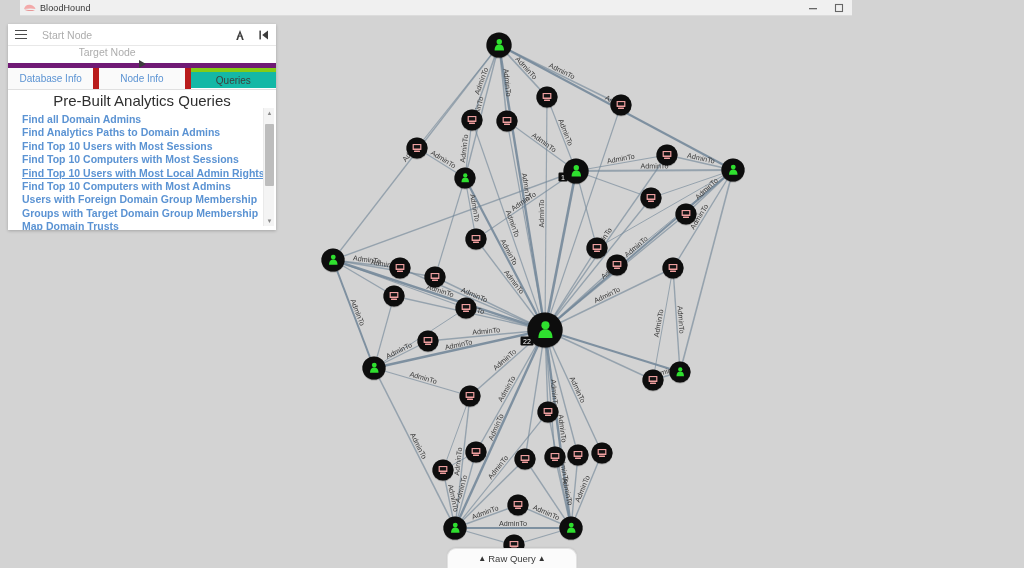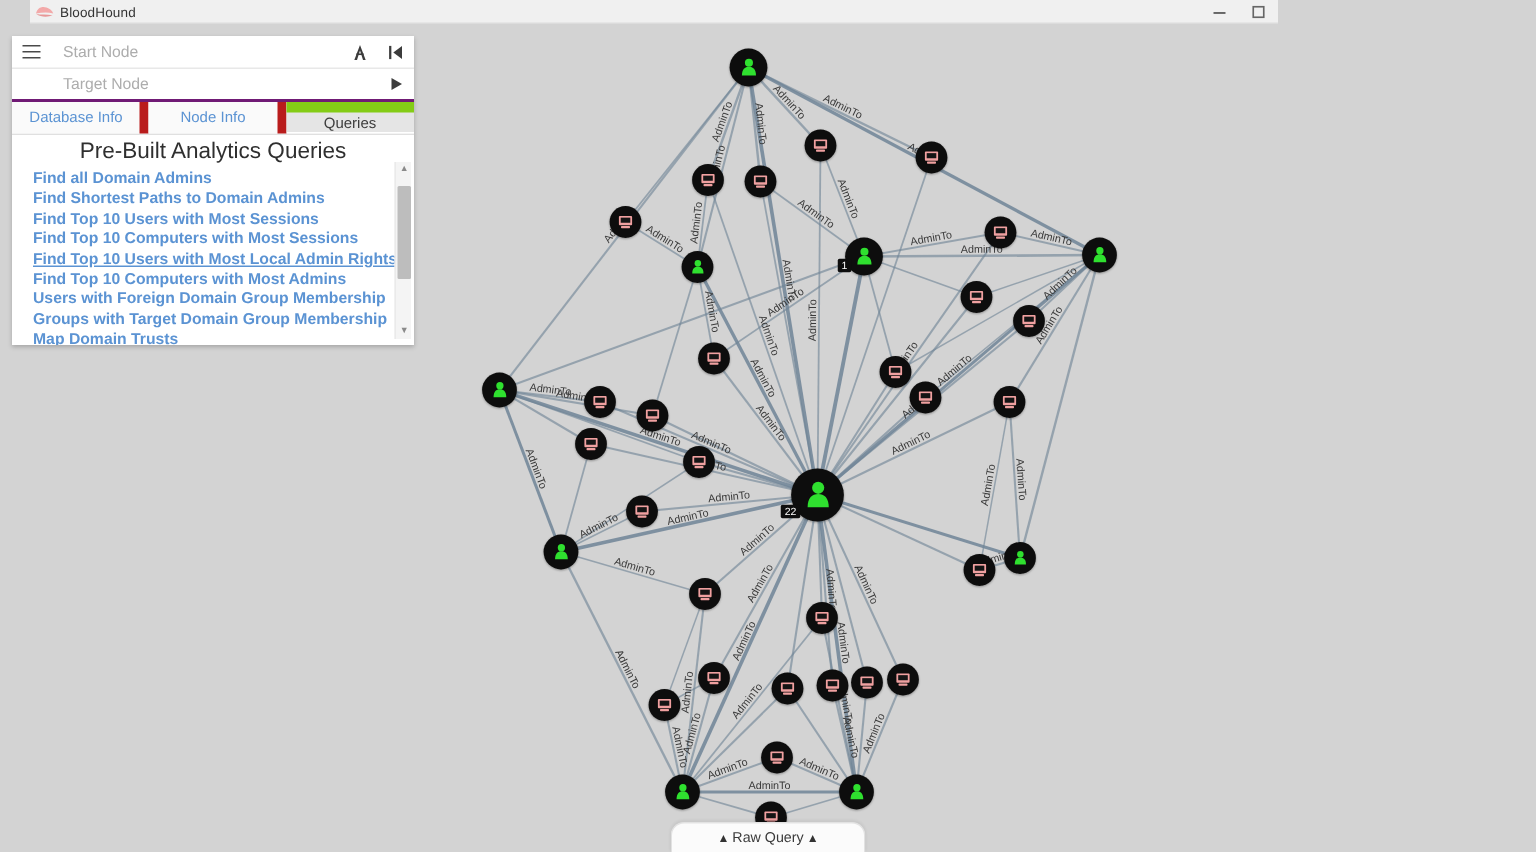--- a/index.html
+++ b/index.html
@@ -58,37 +58,37 @@
     flex: 1; border: 0; outline: none; height: 20px;
     font-size: 10.5px; font-family: "Liberation Sans", sans-serif;
     color: #333; background: transparent; padding-left: 8px;
   }
   .search-input::placeholder { color: #adadad; }
   .ic-btn {
     width: 24px; height: 22px; display: flex; align-items: center; justify-content: center;
     color: #3c3c3c;
   }
   .ic-btn svg { display: block; }
-  .search-row.second { border-bottom: 2px solid #701a75; }
+  .search-row.second { border-bottom: 5px solid #701a75; flex-direction: column; }
   .search-row.second .pad-left { width: 26px; height: 22px; }
 
   
   .tabs {
     display: flex; height: 22px; background: #fafafa;
     border-bottom: 1px solid #e0e0e0;
   }
   .tab {
     flex: 1; display: flex; align-items: center; justify-content: center;
     font-size: 10px; color: #5b93d3; background: #fafafa;
     border-right: 6px solid #b91c1c;
   }
   .tab:last-child { border-right: 0; }
   .tab.active {
-    background: #e5e5e5; color: #3d3d3d;
-    border-top: 7px solid #84cc16;
+    background: #14b8a6; color: #3d3d3d;
+    border-top: 4px solid #84cc16;
     box-shadow: inset 0 -1px 0 #ffffff;
   }
 
   
   .queries-wrap {
     position: relative;
     background: #ffffff;
     height: 140px;
     overflow: hidden;
   }
@@ -664,21 +664,21 @@
     <div class="tabs">
       <div class="tab">Database Info</div>
       <div class="tab">Node Info</div>
       <div class="tab active">Queries</div>
     </div>
 
     <div class="queries-wrap">
       <div class="queries-title">Pre-Built Analytics Queries</div>
       <div class="qlist" id="qlist">
           <div class="qitem">Find all Domain Admins</div>
-          <div class="qitem">Find Shortest Paths to Domain Admins</div>
+          <div class="qitem">Find Analytics Paths to Domain Admins</div>
           <div class="qitem">Find Top 10 Users with Most Sessions</div>
           <div class="qitem">Find Top 10 Computers with Most Sessions</div>
           <div class="qitem underlined">Find Top 10 Users with Most Local Admin Rights</div>
           <div class="qitem">Find Top 10 Computers with Most Admins</div>
           <div class="qitem">Users with Foreign Domain Group Membership</div>
           <div class="qitem">Groups with Target Domain Group Membership</div>
           <div class="qitem">Map Domain Trusts</div>
         </div>
 
       <div class="vscroll">

